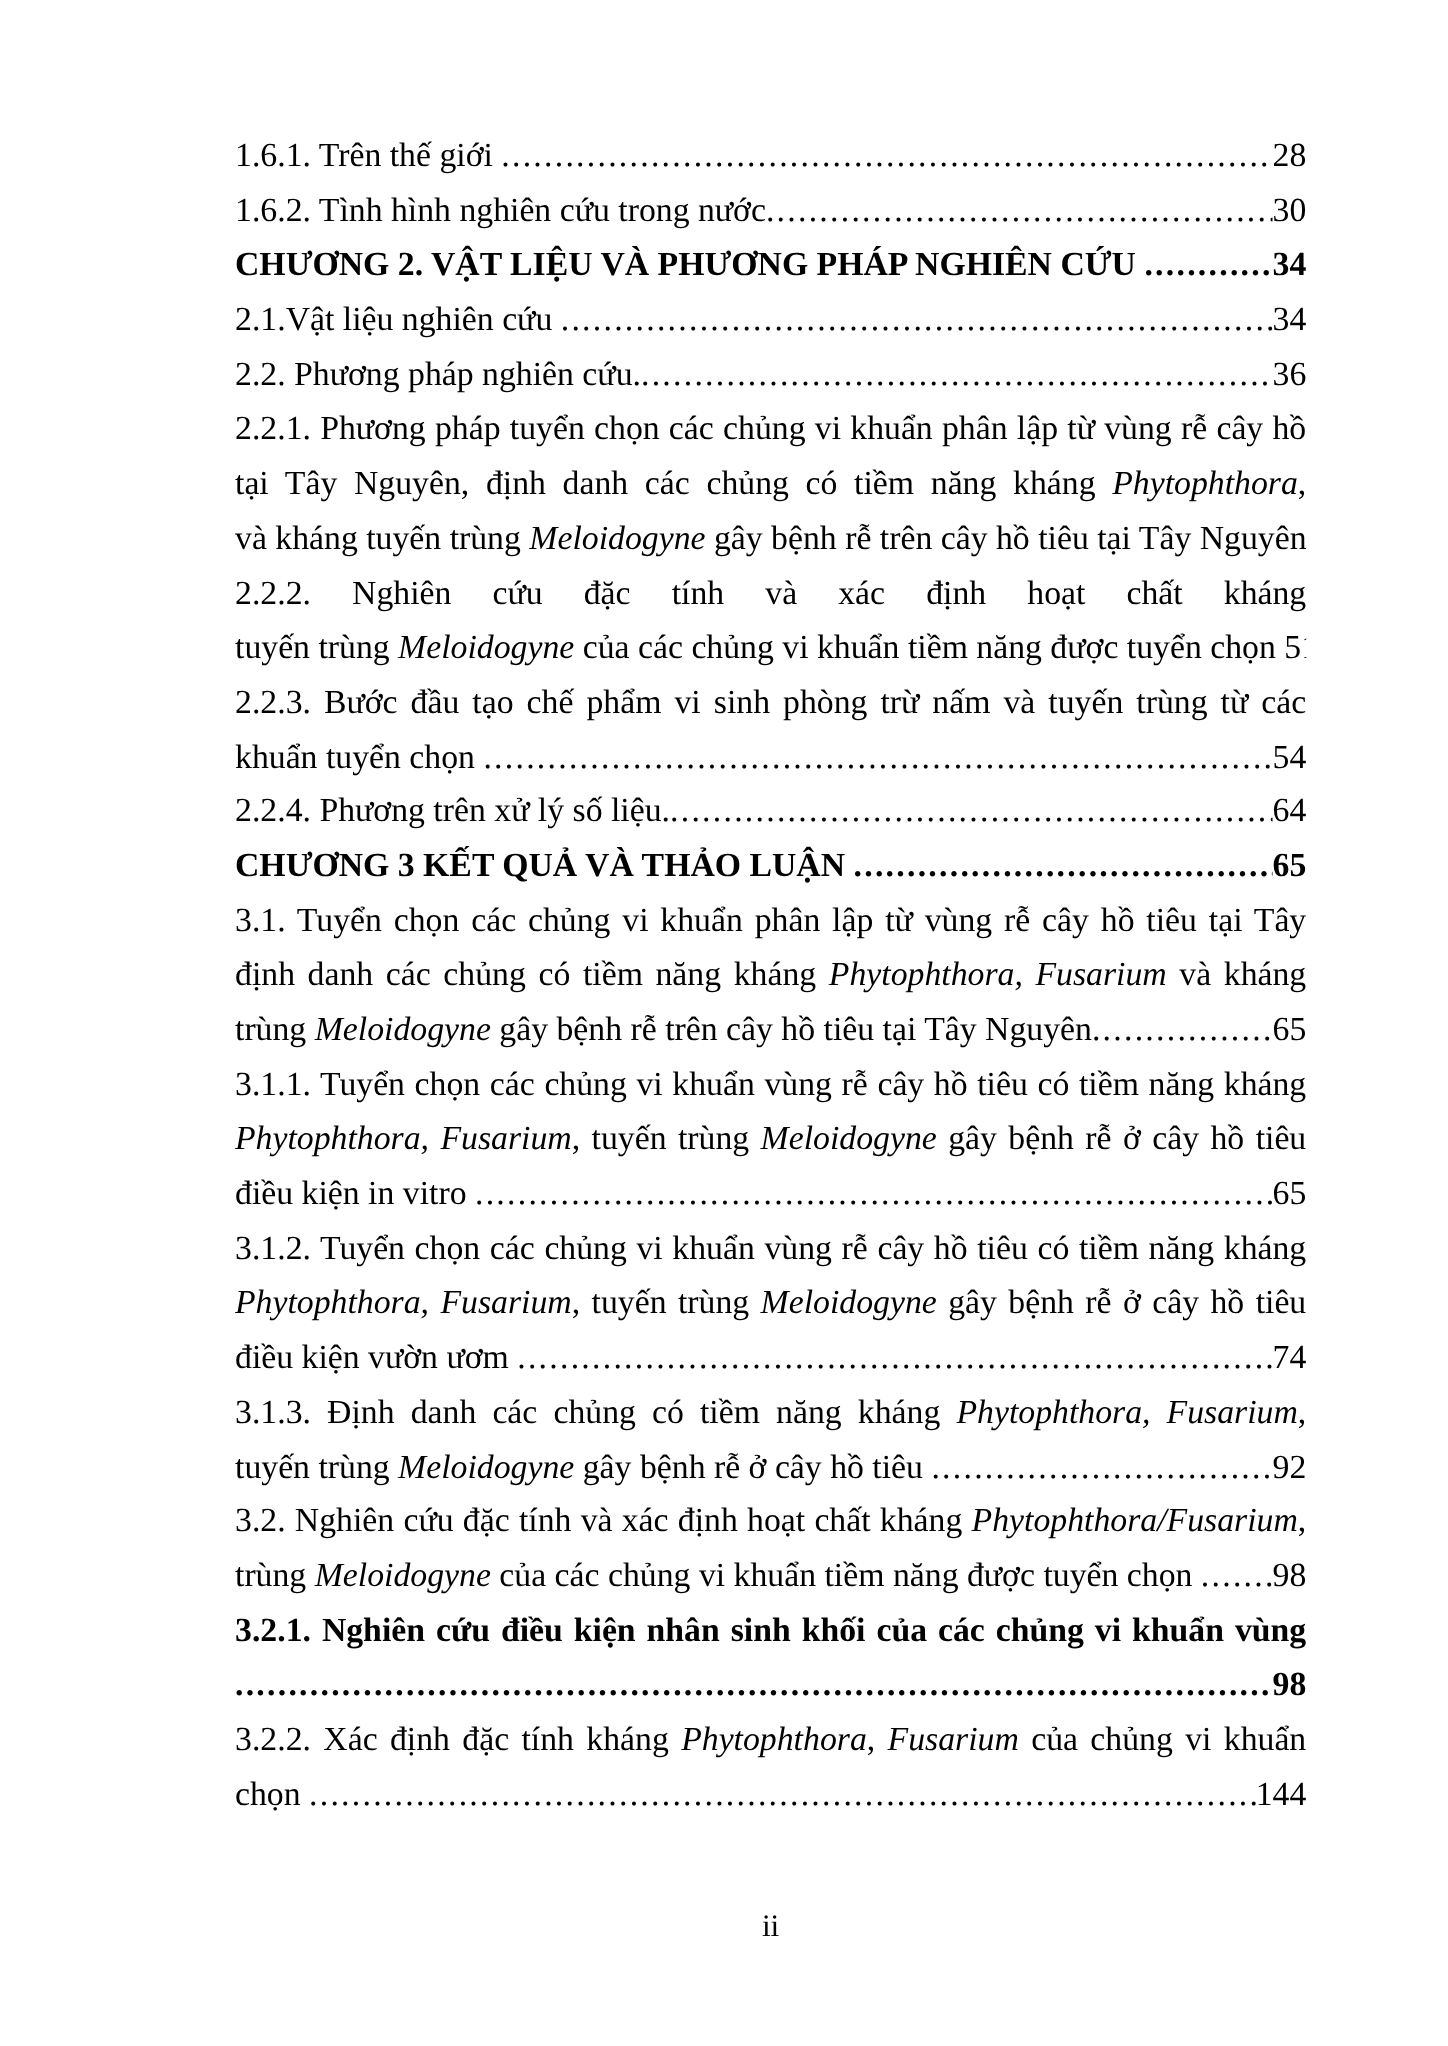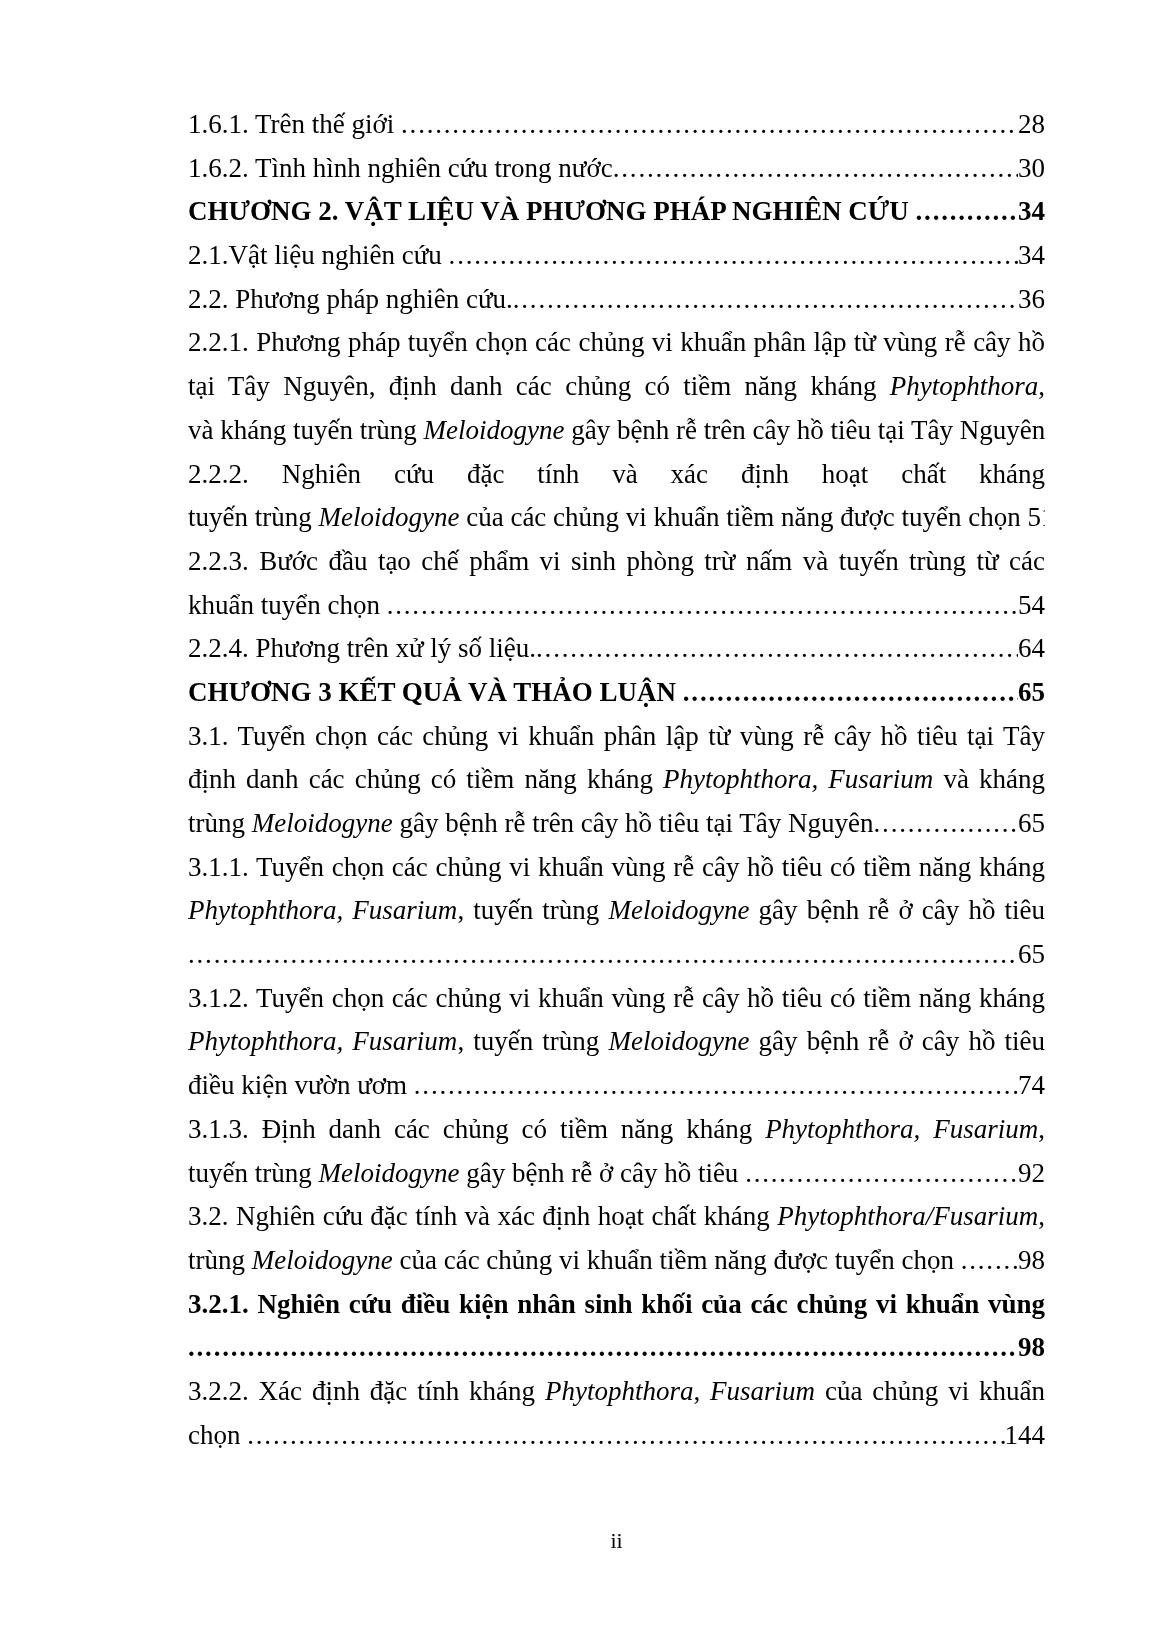--- a/index.html
+++ b/index.html
@@ -46,21 +46,21 @@
   .pagenum { flex: 0 0 auto; }
   .toc-entry.bold .toc-line,
   .toc-entry.bold .line-text,
   .toc-entry.bold .leader,
   .toc-entry.bold .pagenum { font-weight: bold; }
   .footer {
     position: absolute;
     left: 188px; top: 1528px;
     width: 857px;
     text-align: center;
-    font-size: 22px;
+    font-size: 25px;
   }
 </style>
 </head>
 <body>
 
 <main class="page">
   <div class="toc">
       <div class="toc-entry">
         <div class="toc-line last">
           <span class="line-text"><span>1.6.1. Trên thế giới </span></span>
@@ -140,20 +140,21 @@
         <div class="toc-line last">
           <span class="line-text"><span>trùng </span><i>Meloidogyne</i><span> gây bệnh rễ trên cây hồ tiêu tại Tây Nguyên</span></span>
           <span class="leader">................................................................................................................................................................................................................................................................................................................................................................................................................</span>
           <span class="pagenum">65</span>
         </div>
       </div>
       <div class="toc-entry">
         <div class="toc-line mid"><span class="line-text"><span>3.1.1. Tuyển chọn các chủng vi khuẩn vùng rễ cây hồ tiêu có tiềm năng kháng</span></span></div>
         <div class="toc-line mid"><span class="line-text"><i>Phytophthora, Fusarium</i><span>, tuyến trùng </span><i>Meloidogyne</i><span> gây bệnh rễ ở cây hồ tiêu trong</span></span></div>
         <div class="toc-line last">
+          <span class="line-text"><span>điều kiện in vitro </span></span>
           <span class="leader">................................................................................................................................................................................................................................................................................................................................................................................................................</span>
           <span class="pagenum">65</span>
         </div>
       </div>
       <div class="toc-entry">
         <div class="toc-line mid"><span class="line-text"><span>3.1.2. Tuyển chọn các chủng vi khuẩn vùng rễ cây hồ tiêu có tiềm năng kháng</span></span></div>
         <div class="toc-line mid"><span class="line-text"><i>Phytophthora, Fusarium</i><span>, tuyến trùng </span><i>Meloidogyne</i><span> gây bệnh rễ ở cây hồ tiêu trong</span></span></div>
         <div class="toc-line last">
           <span class="line-text"><span>điều kiện vườn ươm </span></span>
           <span class="leader">................................................................................................................................................................................................................................................................................................................................................................................................................</span>

